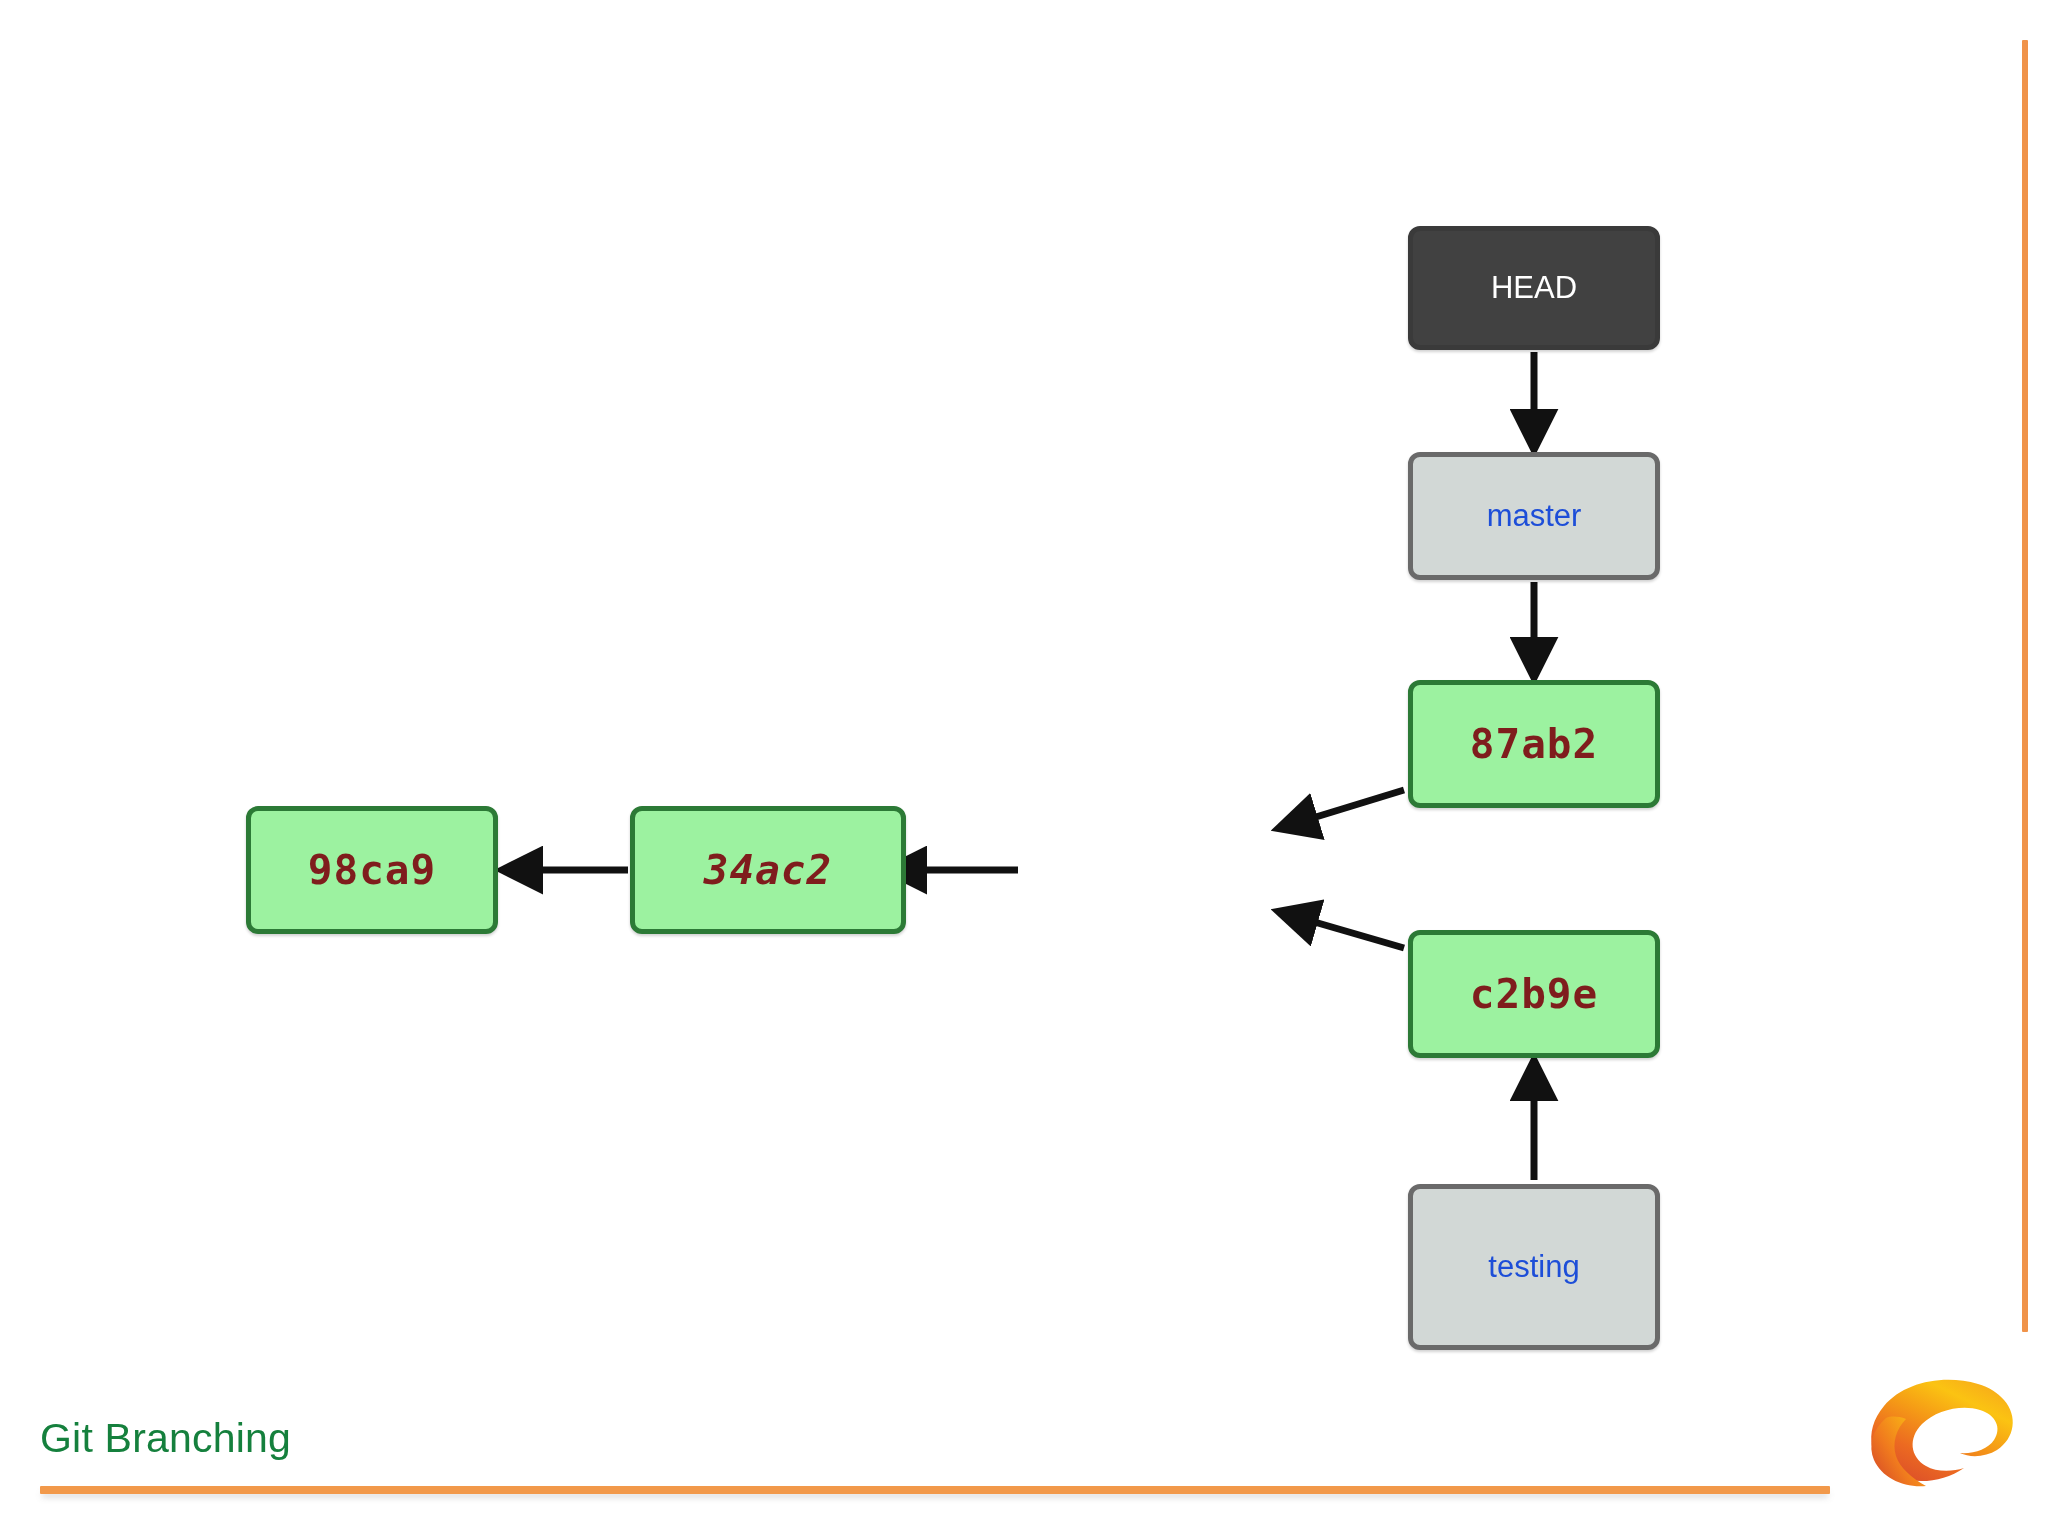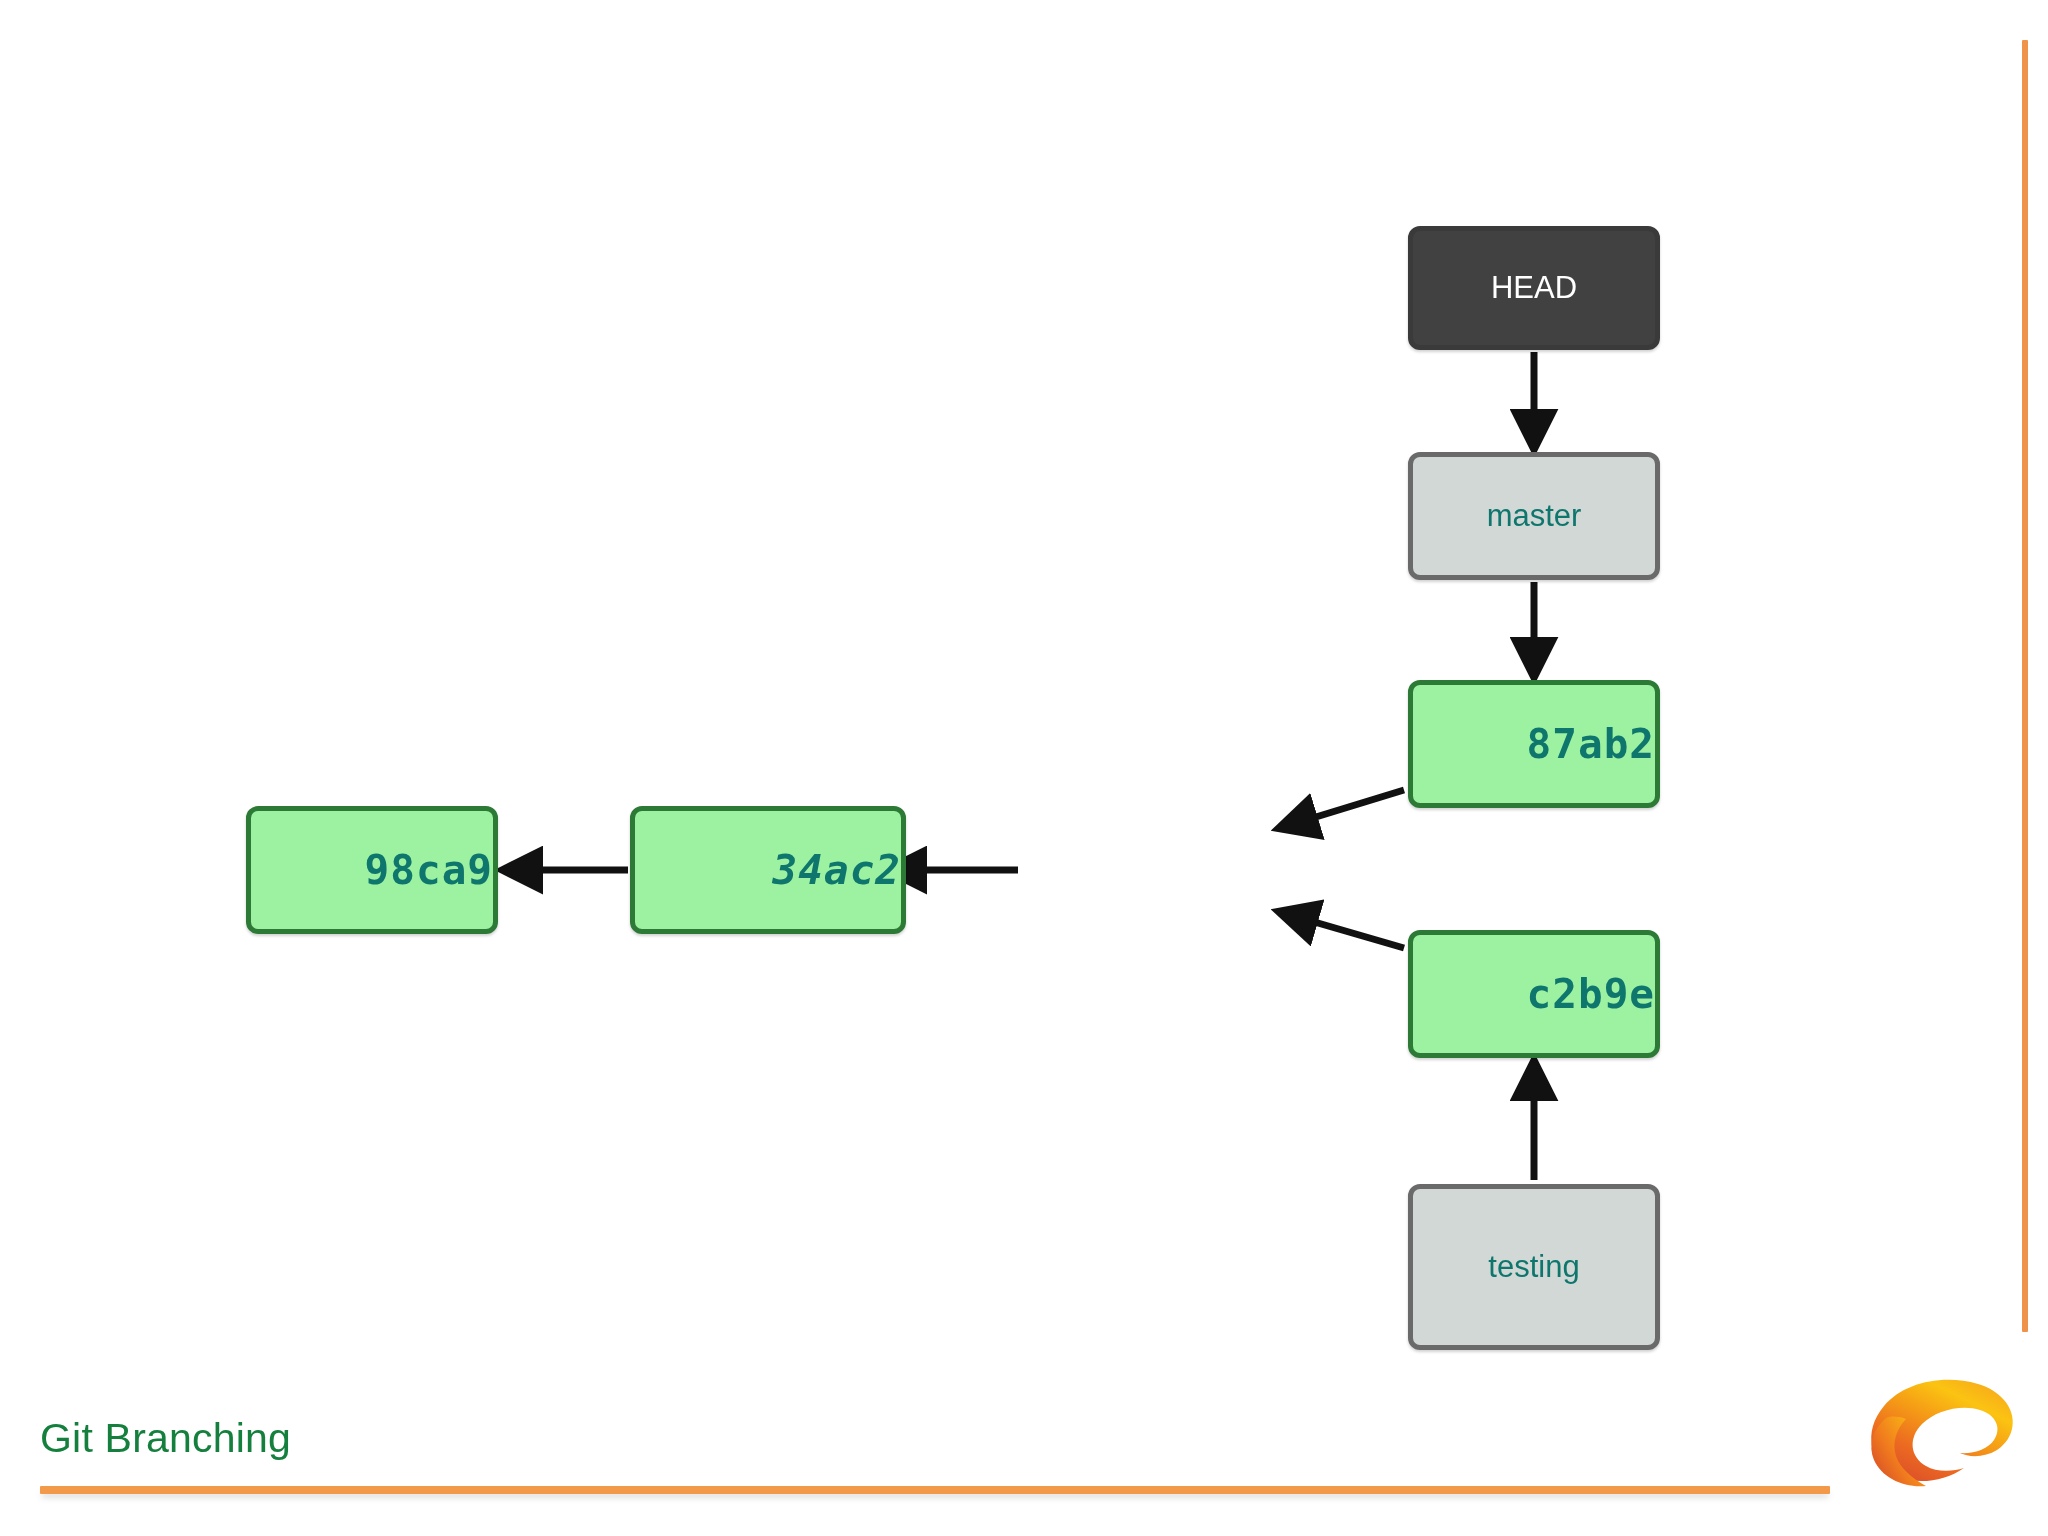--- a/index.html
+++ b/index.html
@@ -80,31 +80,30 @@
     align-items: center;
     justify-content: center;
     border-radius: 12px;
   }
   .node-commit {
     background: #9CF2A0;
     border: 5px solid #2C7A36;
     font-family: "DejaVu Sans Mono", "Liberation Mono", monospace;
     font-weight: bold;
     font-size: 41px;
-    color: #0f766e;
+    color: #7f1d1d;
     letter-spacing: 1px;
     box-shadow: 0 2px 3px rgba(0,0,0,0.18);
-    justify-content: flex-end;
   }
   .node-branch {
     background: #D2D8D6;
     border: 5px solid #6A6A6A;
     font-family: "Liberation Sans", sans-serif;
     font-size: 31px;
-    color: #0f766e;
+    color: #1d4ed8;
     box-shadow: 0 2px 3px rgba(0,0,0,0.18);
   }
   .node-head {
     background: #414141;
     border: 5px solid #3A3A3A;
     font-family: "Liberation Sans", sans-serif;
     font-size: 31px;
     color: #FFFFFF;
     box-shadow: 0 2px 3px rgba(0,0,0,0.18);
   }

